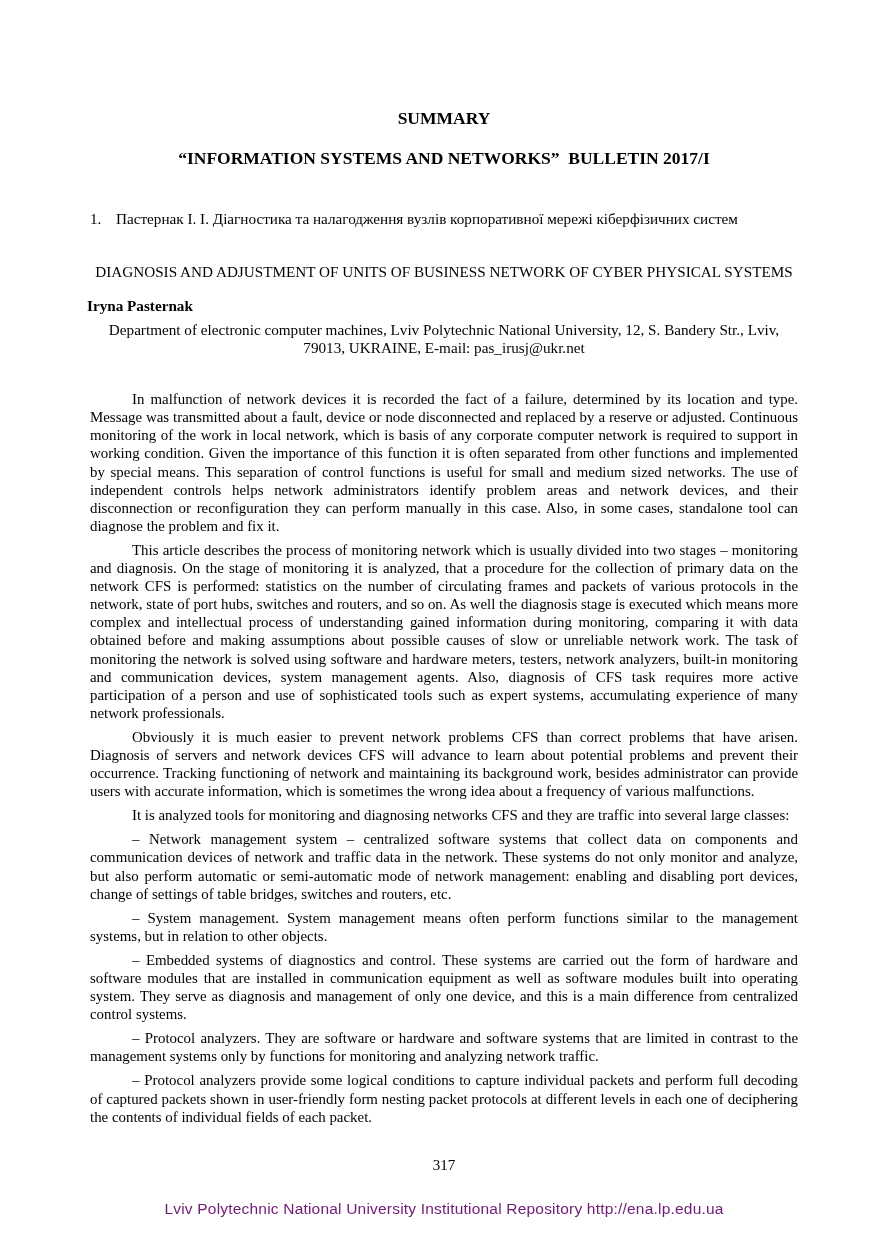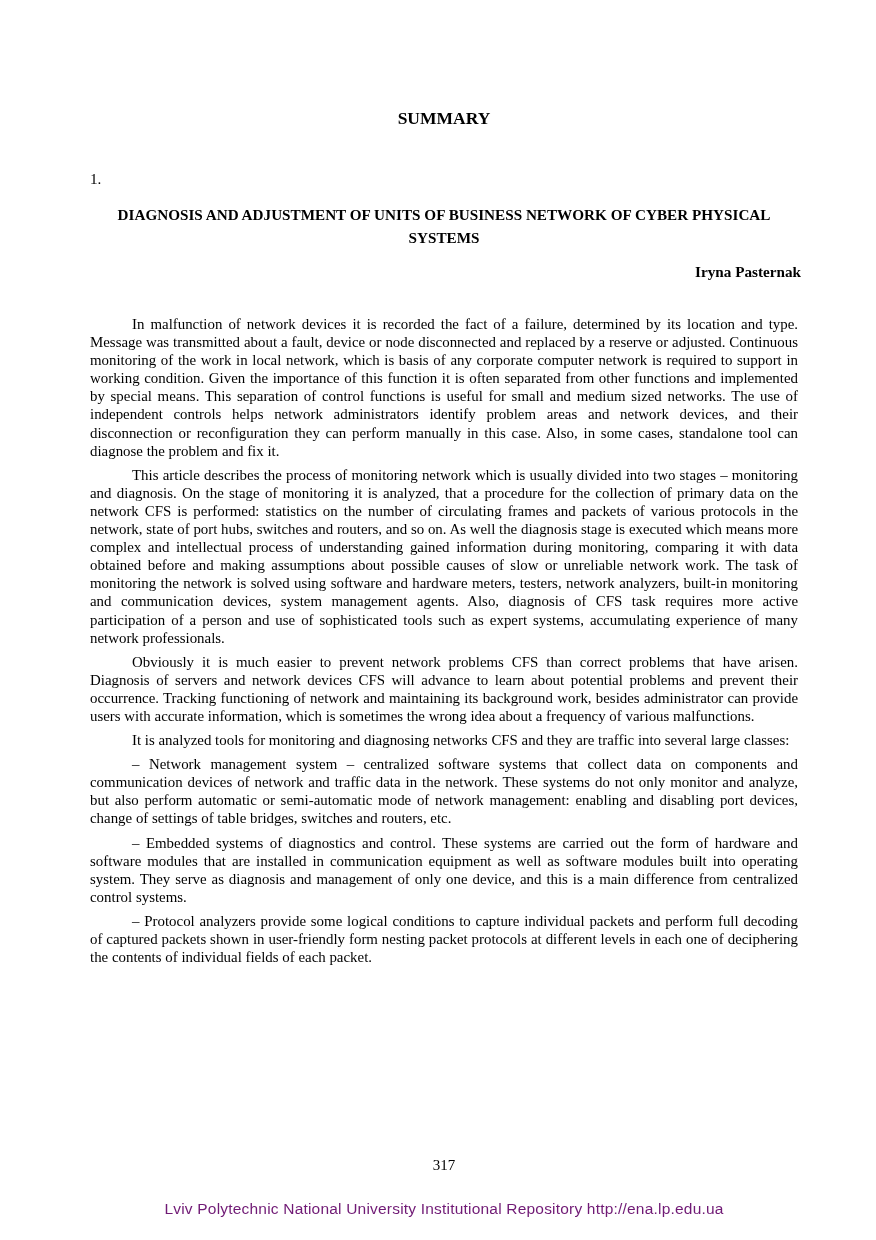--- a/index.html
+++ b/index.html
@@ -30,29 +30,29 @@
     white-space: pre-wrap;
   }
   .entry-row {
     margin-top: 23px;
     display: flex;
     font-size: 15.2px;
     line-height: 18px;
   }
   .entry-num { width: 26px; flex: none; }
   .entry-title {
-    margin-top: 6px;
+    margin-top: 23px;
     text-align: center;
-    font-weight: bold;
+    font-weight: normal;
     font-size: 15.2px;
     line-height: 23px;
   }
   .author {
     margin-top: 8px;
-    text-align: right;
+    text-align: left;
     font-weight: bold;
     font-size: 15.2px;
     line-height: 18px;
   }
   .affiliation {
     text-align: center;
     font-size: 15.2px;
     line-height: 17.6px;
   }
   .body-text {
@@ -84,38 +84,43 @@
   }
 </style>
 </head>
 <body>
 
 <div class="sheet">
   <div class="content">
 
     <div class="doc-header">
       <div class="hline">SUMMARY</div>
+      <div class="hline">“INFORMATION SYSTEMS AND NETWORKS”  BULLETIN 2017/I</div>
     </div>
 
     <div class="entry-row">
       <span class="entry-num">1.</span>
+      <span>Пастернак І. І. Діагностика та налагодження вузлів корпоративної мережі кіберфізичних систем</span>
     </div>
 
     <div class="entry-title">DIAGNOSIS AND ADJUSTMENT OF UNITS OF BUSINESS NETWORK OF CYBER PHYSICAL SYSTEMS</div>
 
     <div class="author">Iryna Pasternak</div>
 
+    <div class="affiliation">Department of electronic computer machines, Lviv Polytechnic National University, 12, S. Bandery Str., Lviv, 79013, UKRAINE, E-mail: pas_irusj@ukr.net</div>
 
     <div class="body-text">
       <p>In malfunction of network devices it is recorded the fact of a failure, determined by its location and type. Message was transmitted about a fault, device or node disconnected and replaced by a reserve or adjusted. Continuous monitoring of the work in local network, which is basis of any corporate computer network is required to support in working condition. Given the importance of this function it is often separated from other functions and implemented by special means. This separation of control functions is useful for small and medium sized networks. The use of independent controls helps network administrators identify problem areas and network devices, and their disconnection or reconfiguration they can perform manually in this case. Also, in some cases, standalone tool can diagnose the problem and fix it.</p>
       <p>This article describes the process of monitoring network which is usually divided into two stages – monitoring and diagnosis. On the stage of monitoring it is analyzed, that a procedure for the collection of primary data on the network CFS is performed: statistics on the number of circulating frames and packets of various protocols in the network, state of port hubs, switches and routers, and so on. As well the diagnosis stage is executed which means more complex and intellectual process of understanding gained information during monitoring, comparing it with data obtained before and making assumptions about possible causes of slow or unreliable network work. The task of monitoring the network is solved using software and hardware meters, testers, network analyzers, built-in monitoring and communication devices, system management agents. Also, diagnosis of CFS task requires more active participation of a person and use of sophisticated tools such as expert systems, accumulating experience of many network professionals.</p>
       <p>Obviously it is much easier to prevent network problems CFS than correct problems that have arisen. Diagnosis of servers and network devices CFS will advance to learn about potential problems and prevent their occurrence. Tracking functioning of network and maintaining its background work, besides administrator can provide users with accurate information, which is sometimes the wrong idea about a frequency of various malfunctions.</p>
       <p>It is analyzed tools for monitoring and diagnosing networks CFS and they are traffic into several large classes:</p>
       <p>– Network management system – centralized software systems that collect data on components and communication devices of network and traffic data in the network. These systems do not only monitor and analyze, but also perform automatic or semi-automatic mode of network management: enabling and disabling port devices, change of settings of table bridges, switches and routers, etc.</p>
+      <p>– System management. System management means often perform functions similar to the management systems, but in relation to other objects.</p>
       <p>– Embedded systems of diagnostics and control. These systems are carried out the form of hardware and software modules that are installed in communication equipment as well as software modules built into operating system. They serve as diagnosis and management of only one device, and this is a main difference from centralized control systems.</p>
+      <p>– Protocol analyzers. They are software or hardware and software systems that are limited in contrast to the management systems only by functions for monitoring and analyzing network traffic.</p>
       <p>– Protocol analyzers provide some logical conditions to capture individual packets and perform full decoding of captured packets shown in user-friendly form nesting packet protocols at different levels in each one of deciphering the contents of individual fields of each packet.</p>
     </div>
 
   </div>
 
   <div class="page-number">317</div>
 
   <div class="repo-footer">Lviv Polytechnic National University Institutional Repository http://ena.lp.edu.ua</div>
 </div>
 

